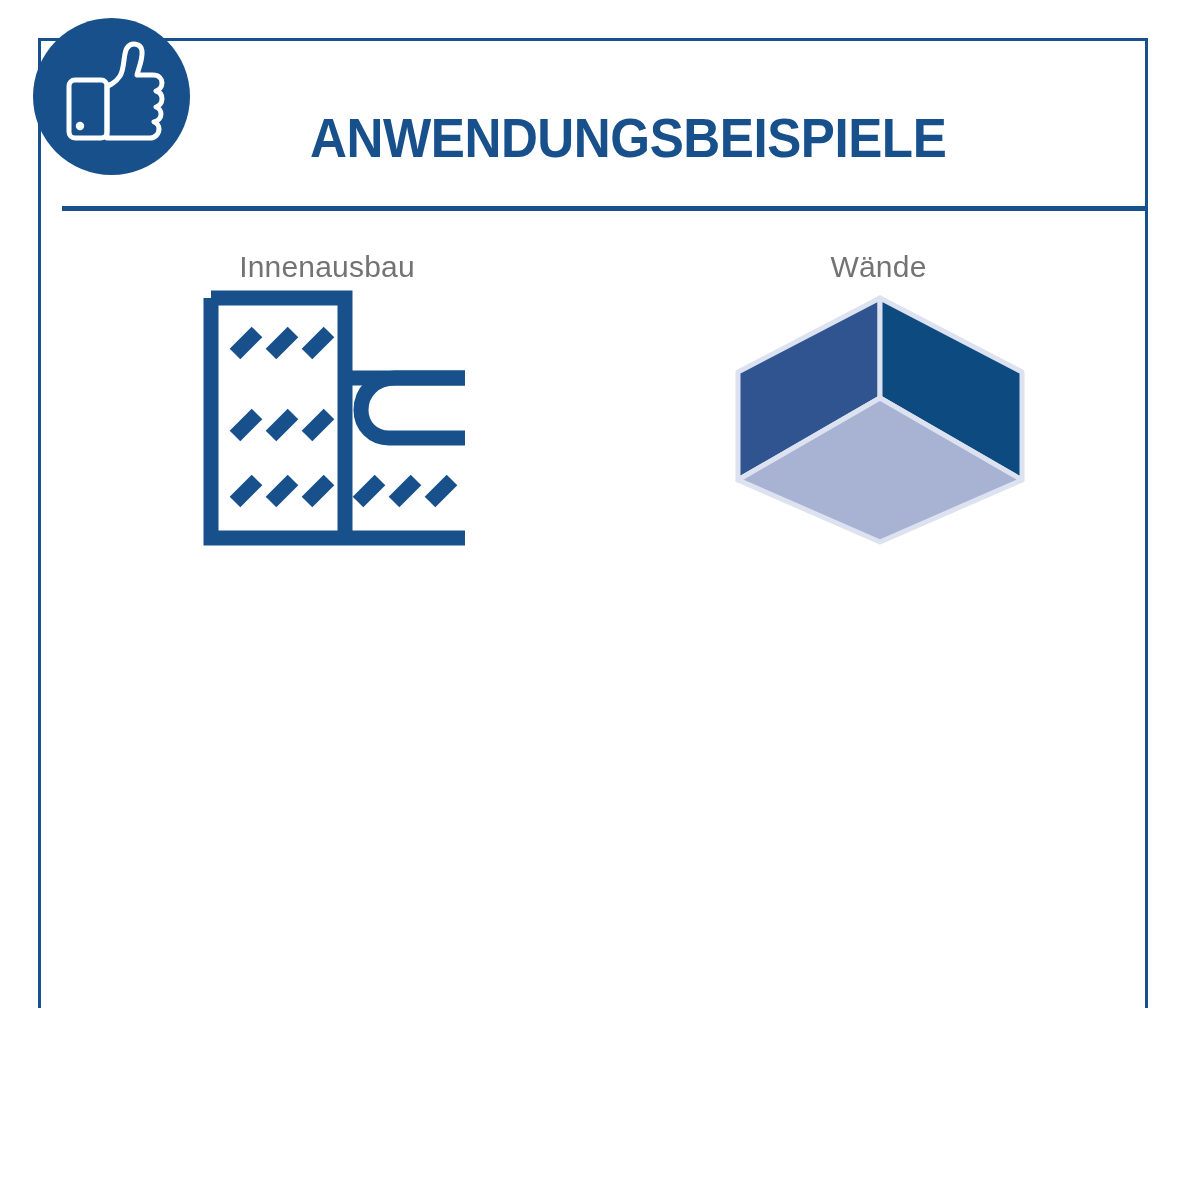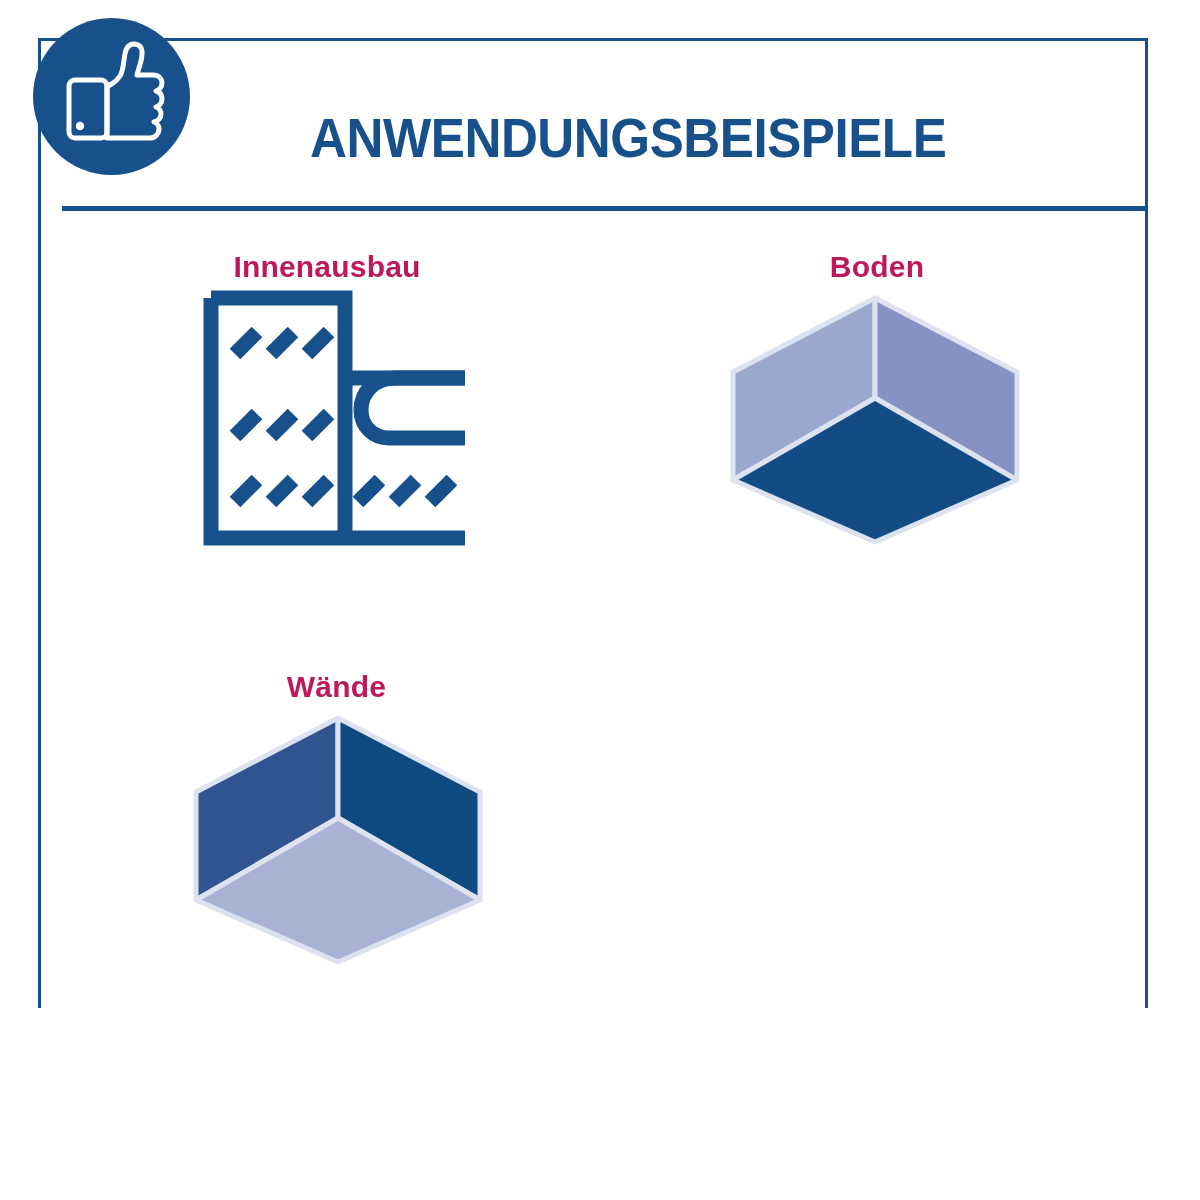--- a/index.html
+++ b/index.html
@@ -81,22 +81,22 @@
     grid-template-rows: 1fr 1fr;
   }
   .cell {
     position: relative;
     display: flex;
     flex-direction: column;
     align-items: center;
   }
   .cell-label {
     font-size: 30px;
-    font-weight: bold;
-    color: #be185d;
+    font-weight: normal;
+    color: #737373;
     letter-spacing: 0.2px;
     margin-bottom: 6px;
   }
   .cell-art {
     position: relative;
     width: 360px;
     height: 330px;
     display: flex;
     align-items: flex-start;
     justify-content: center;
@@ -178,33 +178,20 @@
             <line x1="104" y1="212" x2="126" y2="190"></line>
 
             <line x1="155" y1="212" x2="177" y2="190"></line>
             <line x1="191" y1="212" x2="213" y2="190"></line>
             <line x1="227" y1="212" x2="249" y2="190"></line>
           </g>
         </svg>
       </div>
     </div>
 
-    <div class="cell cell-boden">
-      <div class="cell-label">Boden</div>
-      <div class="cell-art">
-        <svg width="300" height="260" viewBox="0 0 300 260" xmlns="http://www.w3.org/2000/svg">
-
-          <polygon points="8,82 150,8 150,108 8,190" fill="#9BA8CD" stroke="#DDE2F0" stroke-width="5" stroke-linejoin="round"></polygon>
-
-          <polygon points="292,82 150,8 150,108 292,190" fill="#8592C2" stroke="#DDE2F0" stroke-width="5" stroke-linejoin="round"></polygon>
-
-          <polygon points="150,108 292,190 150,252 8,190" fill="#134C84" stroke="#DDE2F0" stroke-width="5" stroke-linejoin="round"></polygon>
-        </svg>
-      </div>
-    </div>
 
 
     <div class="cell cell-waende">
       <div class="cell-label">Wände</div>
       <div class="cell-art">
         <svg width="300" height="260" viewBox="0 0 300 260" xmlns="http://www.w3.org/2000/svg">
 
           <polygon points="8,82 150,8 150,108 8,190" fill="#2F548F" stroke="#DDE2F0" stroke-width="5" stroke-linejoin="round"></polygon>
 
           <polygon points="292,82 150,8 150,108 292,190" fill="#0D4A80" stroke="#DDE2F0" stroke-width="5" stroke-linejoin="round"></polygon>

